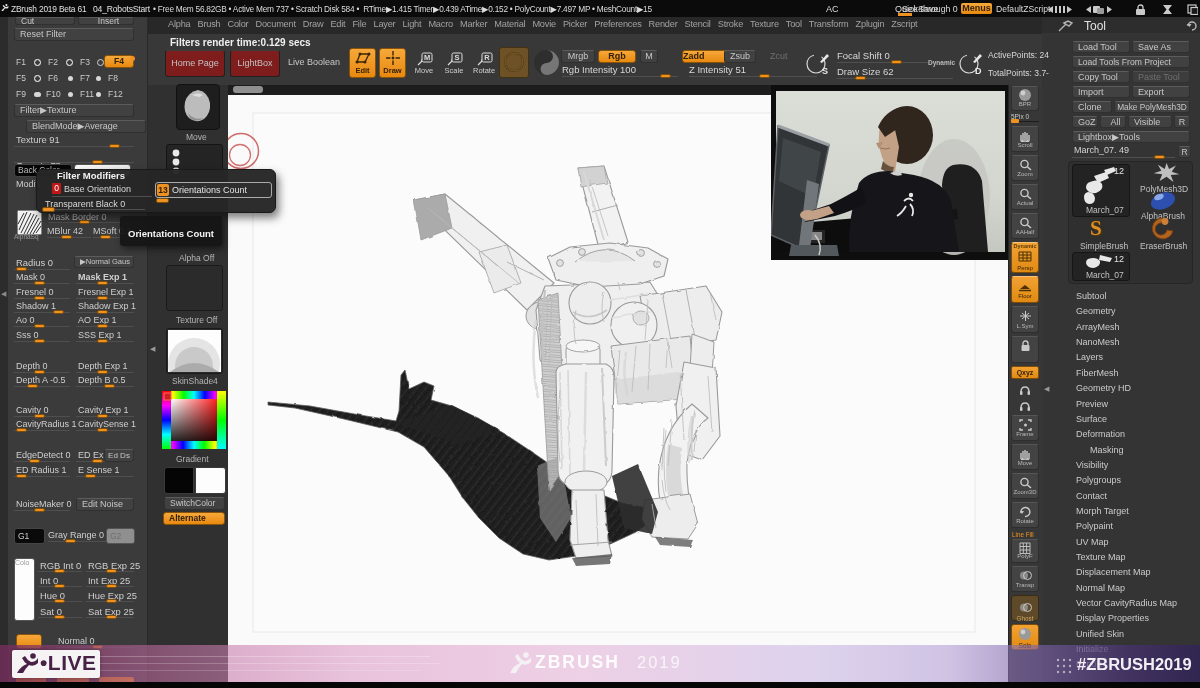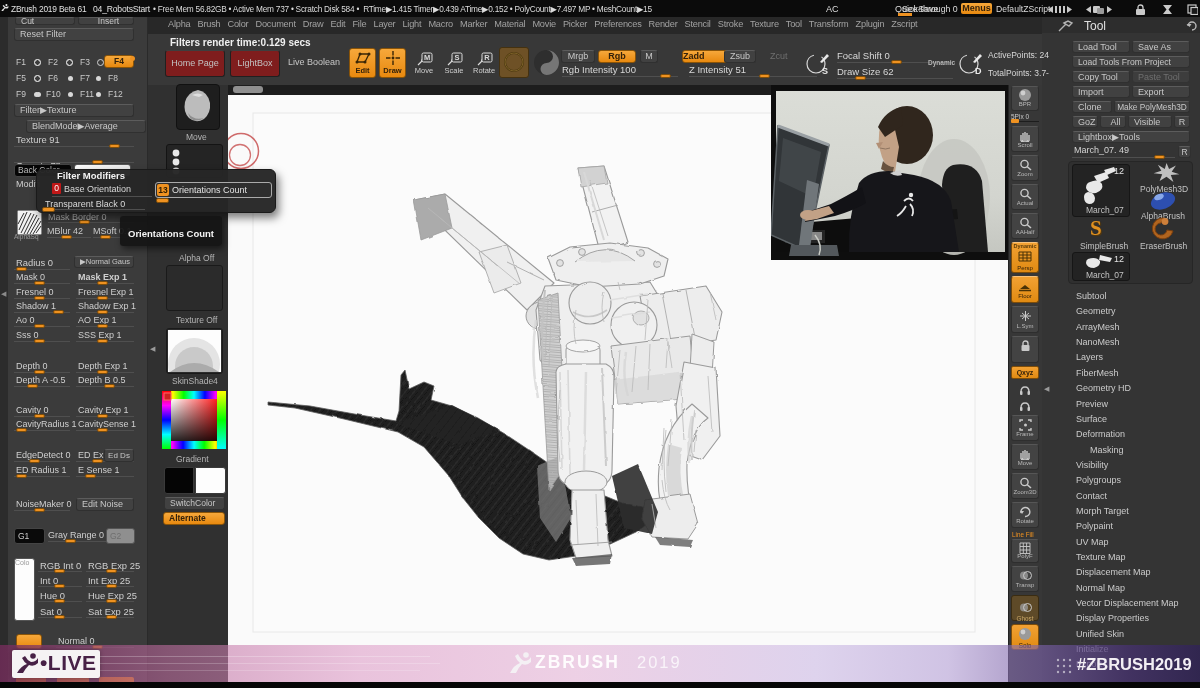--- a/index.html
+++ b/index.html
@@ -783,21 +783,21 @@
 <div class="abs" style="left:1076px;top:444.5px;font-size:9px;color:#cbcbcb;font-weight:normal;white-space:nowrap;padding-left:14px;">Masking</div>
 <div class="abs" style="left:1076px;top:459.9px;font-size:9px;color:#cbcbcb;font-weight:normal;white-space:nowrap;">Visibility</div>
 <div class="abs" style="left:1076px;top:475.2px;font-size:9px;color:#cbcbcb;font-weight:normal;white-space:nowrap;">Polygroups</div>
 <div class="abs" style="left:1076px;top:490.6px;font-size:9px;color:#cbcbcb;font-weight:normal;white-space:nowrap;">Contact</div>
 <div class="abs" style="left:1076px;top:505.9px;font-size:9px;color:#cbcbcb;font-weight:normal;white-space:nowrap;">Morph Target</div>
 <div class="abs" style="left:1076px;top:521.3px;font-size:9px;color:#cbcbcb;font-weight:normal;white-space:nowrap;">Polypaint</div>
 <div class="abs" style="left:1076px;top:536.6px;font-size:9px;color:#cbcbcb;font-weight:normal;white-space:nowrap;">UV Map</div>
 <div class="abs" style="left:1076px;top:552.0px;font-size:9px;color:#cbcbcb;font-weight:normal;white-space:nowrap;">Texture Map</div>
 <div class="abs" style="left:1076px;top:567.3px;font-size:9px;color:#cbcbcb;font-weight:normal;white-space:nowrap;">Displacement Map</div>
 <div class="abs" style="left:1076px;top:582.7px;font-size:9px;color:#cbcbcb;font-weight:normal;white-space:nowrap;">Normal Map</div>
-<div class="abs" style="left:1076px;top:598.0px;font-size:9px;color:#cbcbcb;font-weight:normal;white-space:nowrap;">Vector Displacement Map</div>
+<div class="abs" style="left:1076px;top:598.0px;font-size:9px;color:#cbcbcb;font-weight:normal;white-space:nowrap;">Vector CavityRadius Map</div>
 <div class="abs" style="left:1076px;top:613.4px;font-size:9px;color:#cbcbcb;font-weight:normal;white-space:nowrap;">Display Properties</div>
 <div class="abs" style="left:1076px;top:628.7px;font-size:9px;color:#cbcbcb;font-weight:normal;white-space:nowrap;">Unified Skin</div>
 <div class="abs" style="left:1076px;top:644.1px;font-size:9px;color:#cbcbcb;font-weight:normal;white-space:nowrap;">Initialize</div>
 <div class="abs" style="left:1076px;top:659.4px;font-size:9px;color:#cbcbcb;font-weight:normal;white-space:nowrap;">Export</div>
 <div class="abs" style="left:1px;top:290px;font-size:7px;color:#8a8a8a;font-weight:normal;white-space:nowrap;">◀</div>
 <div class="abs" style="left:150px;top:345px;font-size:7px;color:#9a9a9a;font-weight:normal;white-space:nowrap;">◀</div>
 <div class="abs" style="left:1044px;top:385px;font-size:7px;color:#9a9a9a;font-weight:normal;white-space:nowrap;">◀</div>
 <div class="abs" style="left:0px;top:645px;width:1200px;height:37px;background:linear-gradient(90deg, rgba(118,44,92,.78) 0%, rgba(190,110,160,.6) 14%, rgba(222,158,200,.6) 30%, rgba(228,178,214,.58) 48%, rgba(196,175,225,.52) 68%, rgba(173,150,210,.55) 79%, rgba(120,95,165,.65) 87%, rgba(70,50,110,.78) 94%, rgba(48,35,85,.82) 100%);"></div>
 <div class="abs" style="left:100px;top:656px;width:330px;height:1px;background:rgba(255,255,255,.25);"></div>
 <div class="abs" style="left:100px;top:663px;width:340px;height:1px;background:rgba(255,255,255,.22);"></div>

